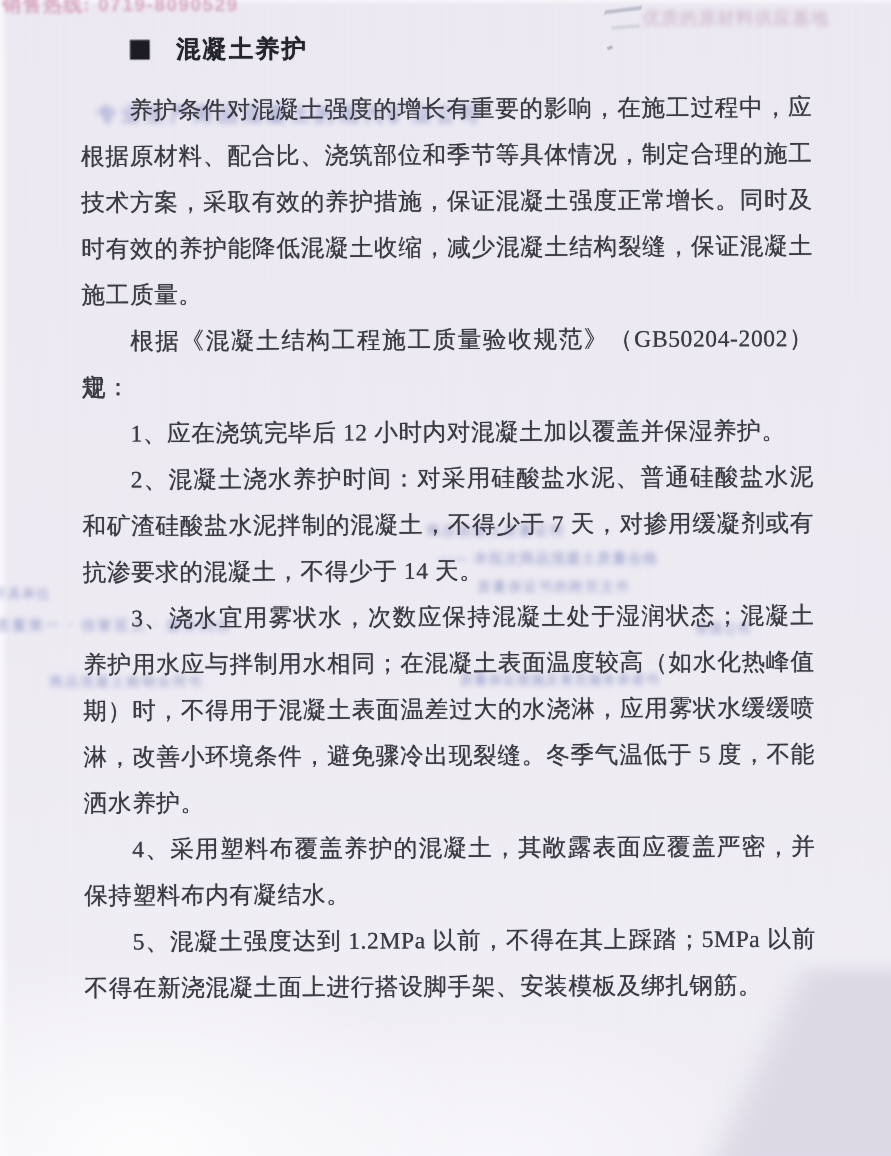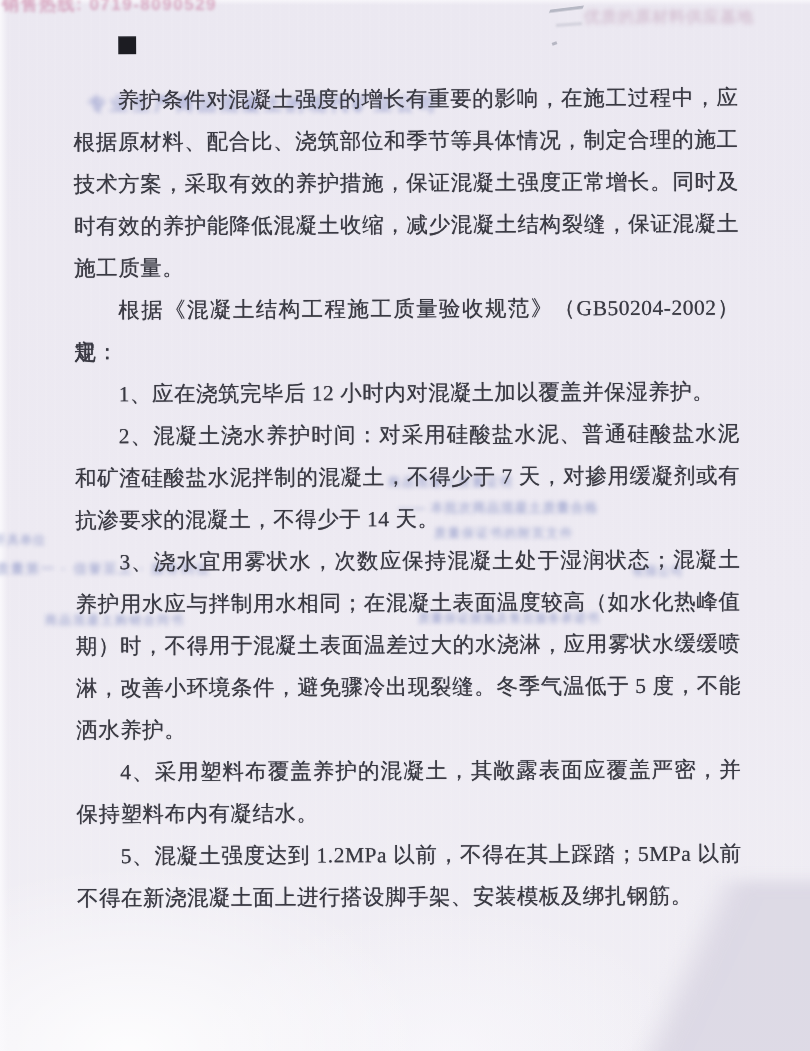--- a/index.html
+++ b/index.html
@@ -119,20 +119,21 @@
   <div class="wm wm-blue wm-b5">开具单位</div>
   <div class="wm wm-blue wm-b6">质量第一 · 信誉至上 · 服务到位</div>
   <div class="wm wm-blue wm-b7">商品混凝土购销合同书</div>
   <div class="wm wm-blue wm-b8">质量保证措施及售后服务承诺书</div>
   <div class="wm wm-blue wm-b9">有限公司</div>
 
   <div class="doc">
 
     <div class="heading">
       <span class="bullet"></span>
+      <span>混凝土养护</span>
     </div>
 
     <div class="line j indent">养护条件对混凝土强度的增长有重要的影响，在施工过程中，应</div>
     <div class="line j">根据原材料、配合比、浇筑部位和季节等具体情况，制定合理的施工</div>
     <div class="line j">技术方案，采取有效的养护措施，保证混凝土强度正常增长。同时及</div>
     <div class="line j">时有效的养护能降低混凝土收缩，减少混凝土结构裂缝，保证混凝土</div>
     <div class="line">施工质量。</div>
 
     <div class="line j indent">根据《混凝土结构工程施工质量验收规范》（GB50204-2002）规</div>
     <div class="line">定：</div>

